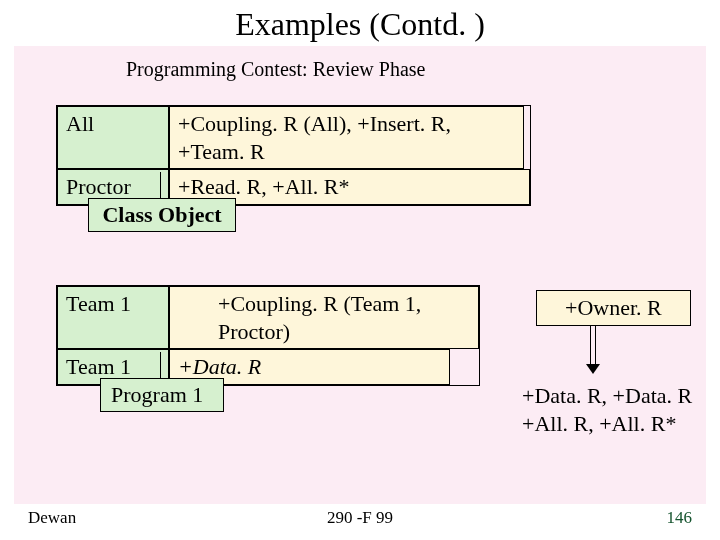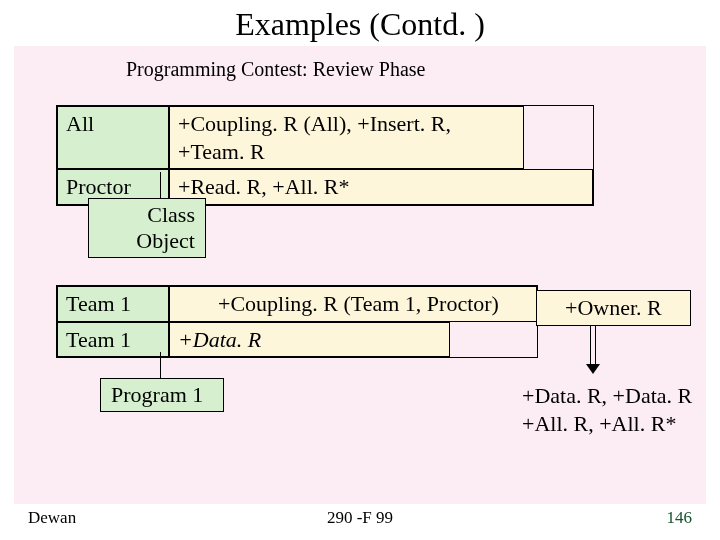--- a/index.html
+++ b/index.html
@@ -135,32 +135,32 @@
 
 <div class="subtitle">Programming Contest: Review Phase</div>
 
 <div class="table" style="left:56px; top:105px;">
   <div class="row">
     <div class="cell green" style="width:112px;">All</div>
     <div class="cell yellow" style="width:355px;">+Coupling. R (All), +Insert. R, +Team. R</div>
   </div>
   <div class="row">
     <div class="cell green" style="width:112px;">Proctor</div>
-    <div class="cell yellow" style="width:424px;">+Read. R, +All. R*</div>
+    <div class="cell yellow" style="width:361px;">+Read. R, +All. R*</div>
   </div>
 </div>
 
 <div class="connector" style="left:160px; top:172px; height:26px;"></div>
 
-<div class="tag" style="left:88px; top:198px; width:118px; text-align:right;">Class Object</div>
+<div class="tag" style="left:88px; top:198px; width:148px; text-align:center;font-weight:bold;">Class Object</div>
 
 <div class="table" style="left:56px; top:285px;">
   <div class="row">
     <div class="cell green" style="width:112px;">Team 1</div>
-    <div class="cell yellow" style="width:368px;padding-left:48px;">+Coupling. R (Team 1, Proctor)</div>
+    <div class="cell yellow" style="width:310px;padding-left:48px;">+Coupling. R (Team 1, Proctor)</div>
   </div>
   <div class="row">
     <div class="cell green" style="width:112px;">Team 1</div>
     <div class="cell yellow" style="width:281px;font-style:italic;">+Data. R</div>
   </div>
 </div>
 
 <div class="connector" style="left:160px; top:352px; height:26px;"></div>
 
 <div class="tag" style="left:100px; top:378px; width:124px;">Program 1</div>

